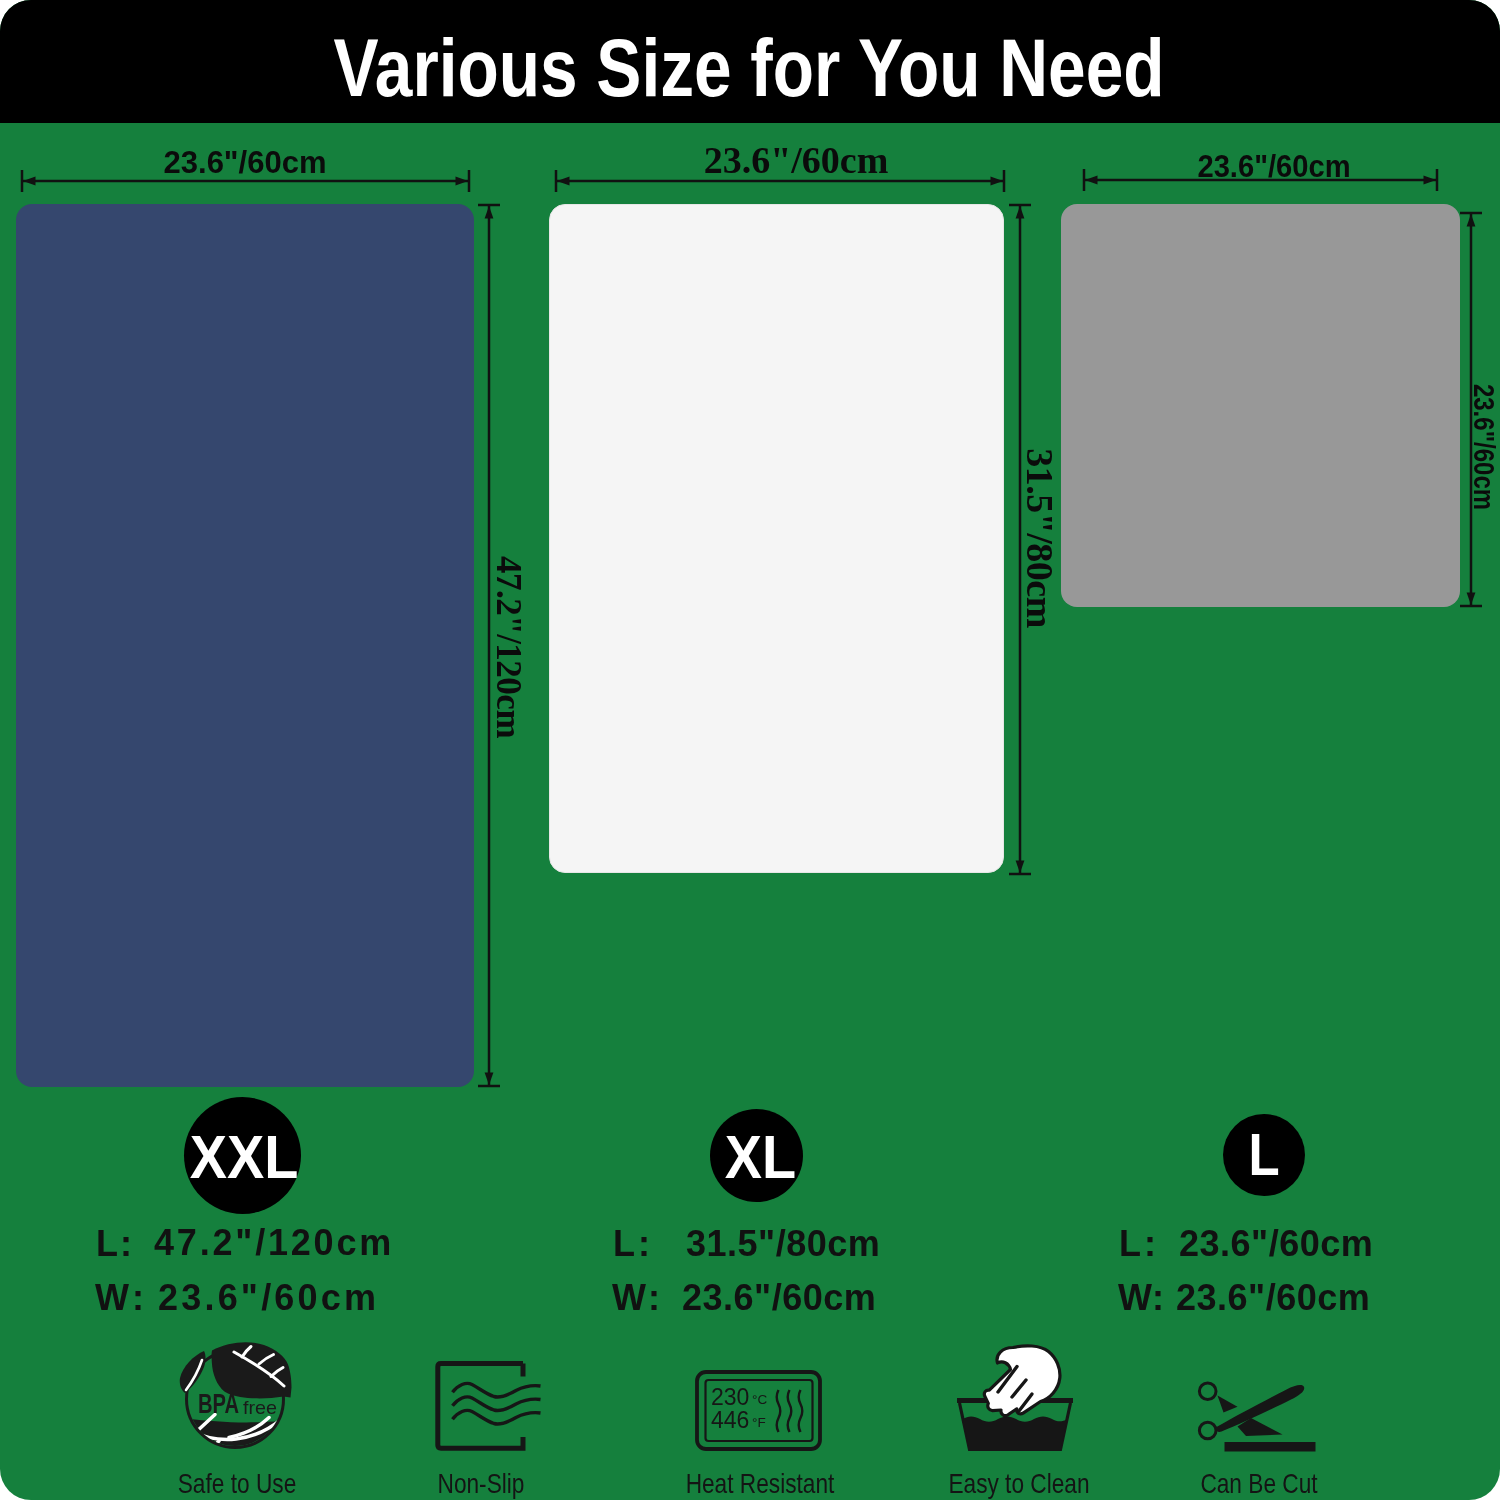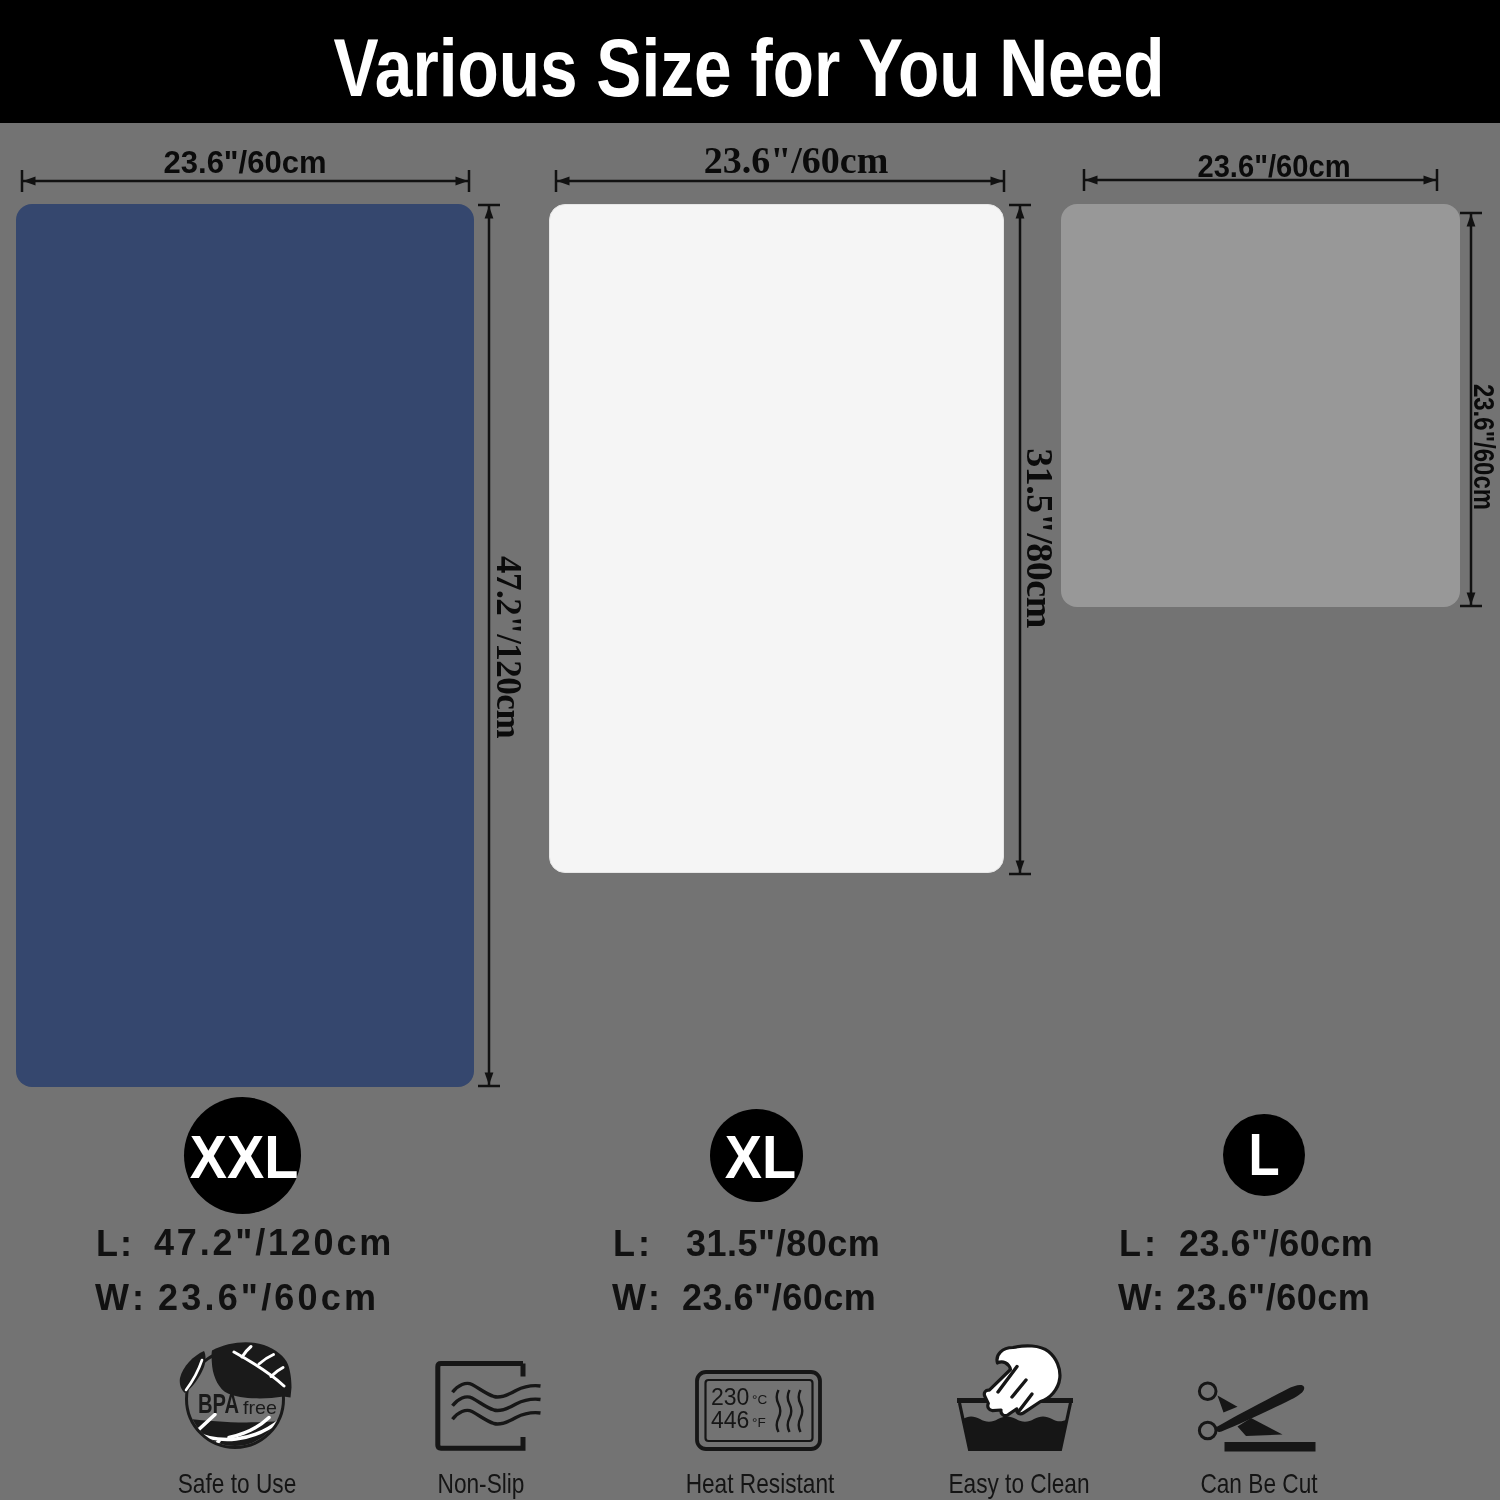--- a/index.html
+++ b/index.html
@@ -1,17 +1,17 @@
 <!DOCTYPE html>
 <html><head>
 <meta charset="utf-8">
 <style>
   html,body{margin:0;padding:0;}
-  #page{position:relative;width:1500px;height:1500px;background:#737373;overflow:hidden;
-        font-family:"Liberation Sans", sans-serif;}
+  #page{position:relative;width:1500px;height:1500px;background:#15803d;overflow:hidden;
+        font-family:"Liberation Sans", sans-serif;border-radius:31px;}
   .abs{position:absolute;}
   .dimtext{font-weight:bold;color:#0b0b0b;line-height:1;white-space:nowrap;}
   .rot{transform:translate(-50%,-50%) rotate(90deg);transform-origin:center center;}
   .sizetxt{font-weight:bold;font-size:36px;color:#111;line-height:1;white-space:nowrap;}
   .iconlabel{font-size:28px;color:#141414;line-height:1;white-space:nowrap;transform:translateX(-50%) scaleX(0.81);}
 </style>
 </head>
 <body>
 <div id="page">
 

